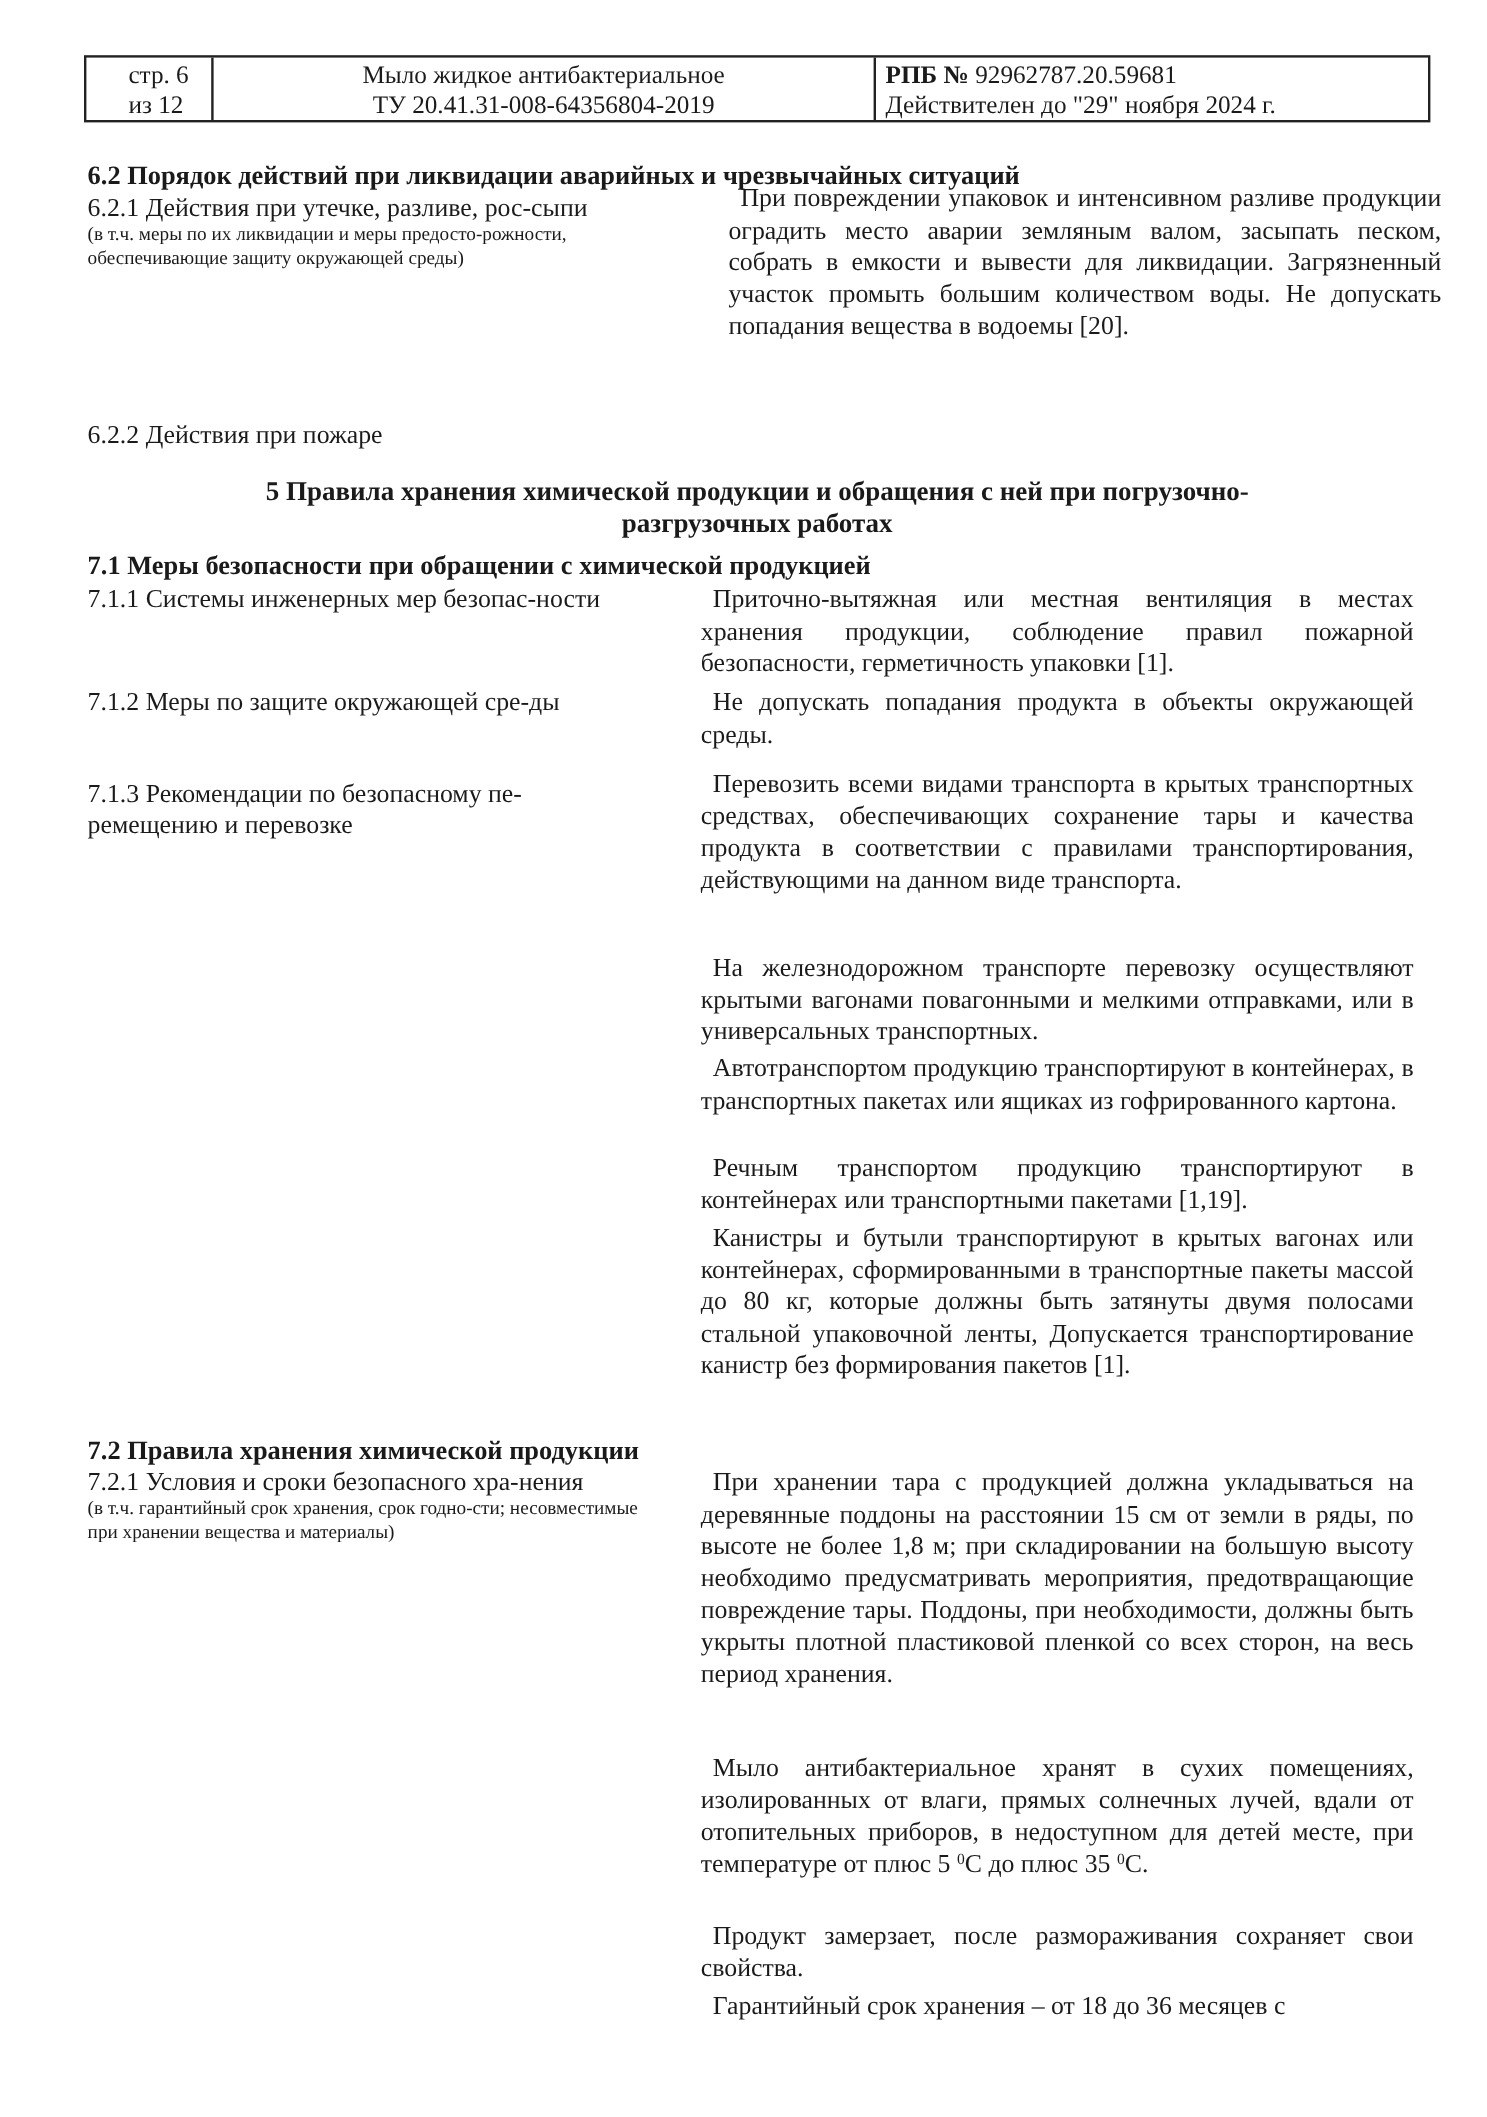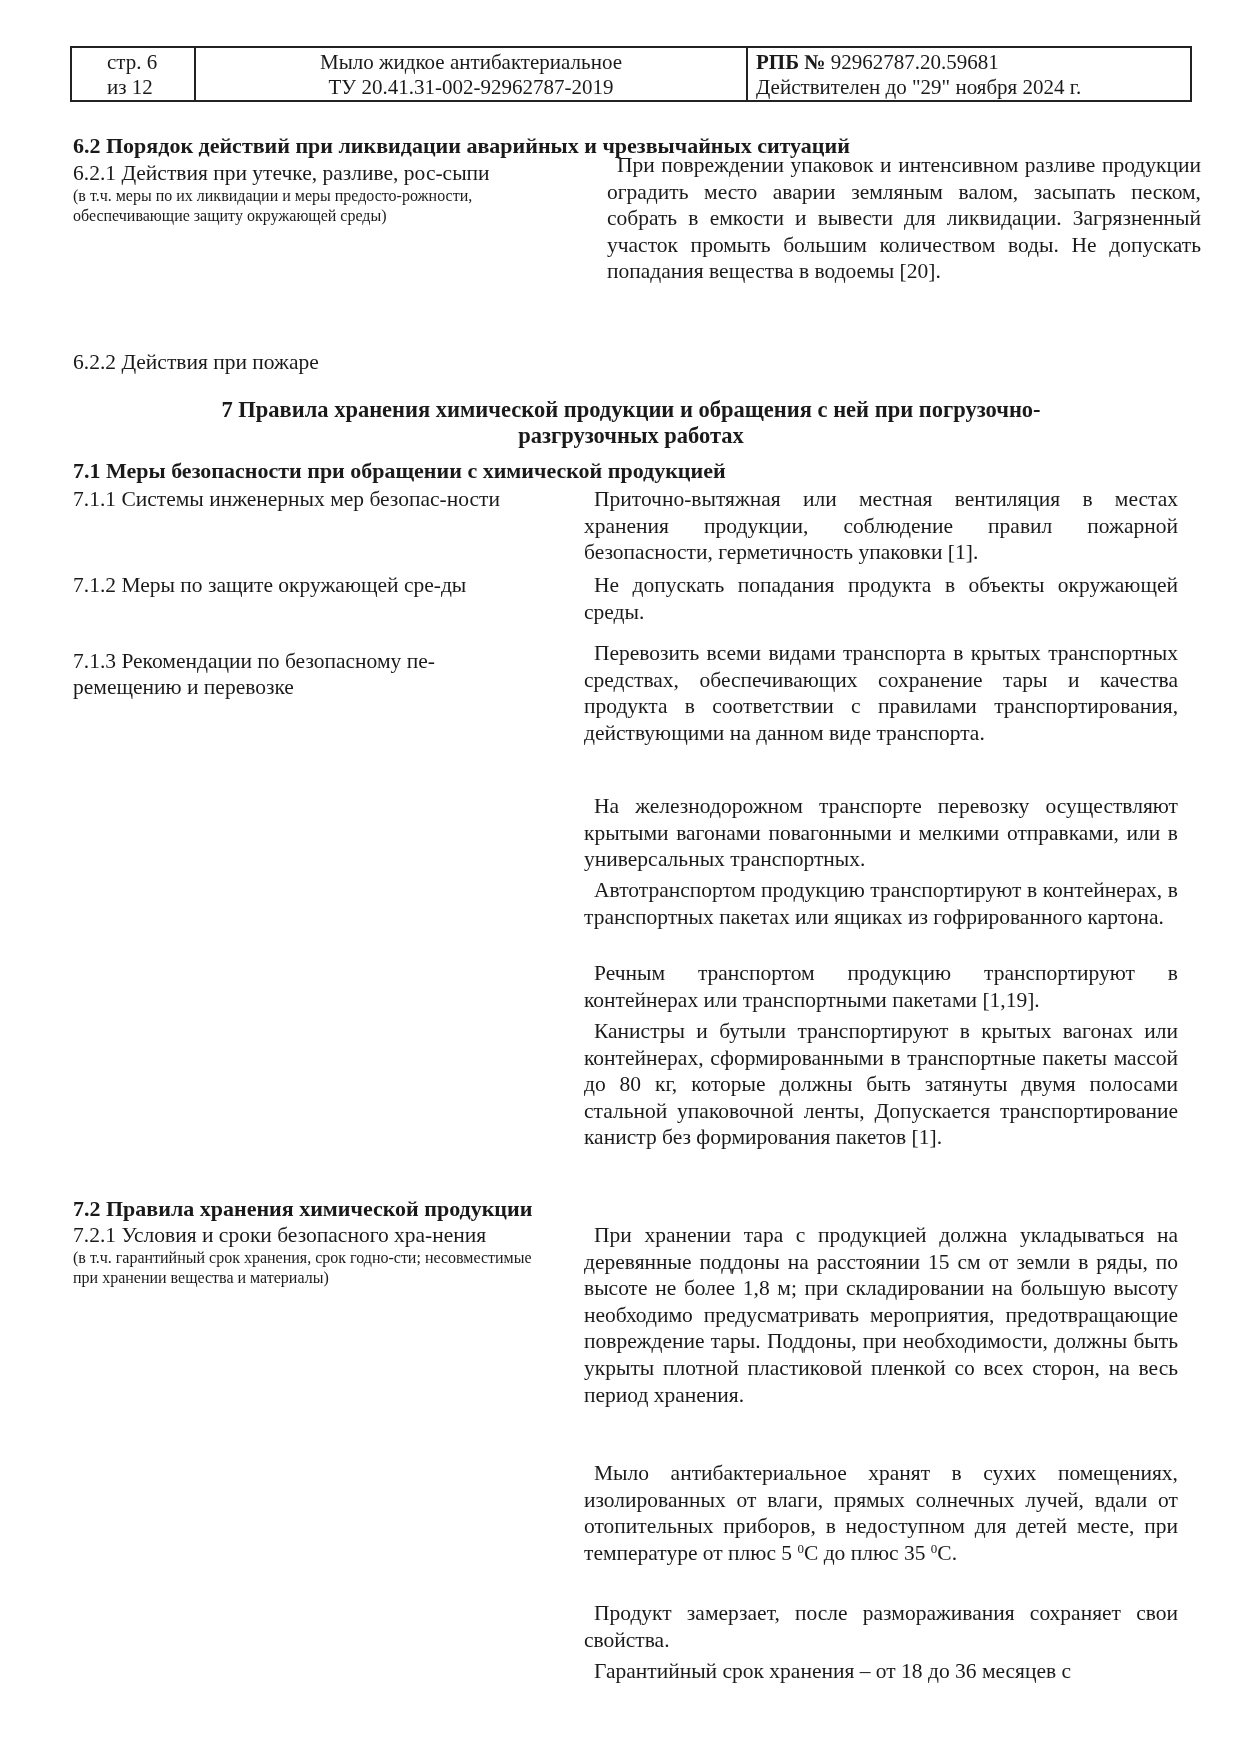--- a/index.html
+++ b/index.html
@@ -4,21 +4,21 @@
 <style>
   html, body { margin: 0; padding: 0; background: #ffffff; }
   body { width: 1239px; height: 1764px; position: relative; overflow: hidden;
          font-family: "Liberation Serif", "DejaVu Serif", serif; color: #1a1a1a; }
   .page { position: absolute; left: 0; top: 0; width: 1239px; height: 1764px; }
 
   
   .hdr { position: absolute; left: 70px; top: 46px; width: 1122px; height: 56px;
          border: 2px solid #222; display: flex; box-sizing: border-box; }
   .hdr .c { box-sizing: border-box; padding: 2px 6px; font-size: 21px; line-height: 25px; }
-  .hdr .c1 { width: 124px; border-right: 2px solid #222; padding-left: 35px; }
+  .hdr .c1 { width: 106px; border-right: 2px solid #222; padding-left: 35px; }
   .hdr .c2 { width: 552px; border-right: 2px solid #222; text-align: center; }
   .hdr .c3 { flex: 1; padding-left: 8px; }
   .hdr b { font-weight: bold; }
 
   .sec-h { position: absolute; font-weight: bold; font-size: 22px; line-height: 26px; }
   .sec-h.center { text-align: center; width: 1122px; left: 70px; font-size: 22.5px; }
 
   .lbl { position: absolute; left: 73px; width: 460px; font-size: 21.5px; line-height: 26px; }
   .lbl .note { font-size: 16px; line-height: 20px; display: block; }
 
@@ -31,40 +31,40 @@
 
 <div class="page">
 
   <div class="hdr">
     <div class="c c1">
       <div>стр. 6</div>
       <div>из 12</div>
     </div>
     <div class="c c2">
       <div>Мыло жидкое антибактериальное</div>
-      <div>ТУ 20.41.31-002-92962787-2019</div>
+      <div>ТУ 20.41.31-008-64356804-2019</div>
     </div>
     <div class="c c3">
       <div><b>РПБ №</b> <span>92962787.20.59681</span></div>
       <div>Действителен до "29" ноября 2024 г.</div>
     </div>
   </div>
 
   <div class="sec-h" style="left:73px; top:133px;">6.2 Порядок действий при ликвидации аварийных и чрезвычайных ситуаций</div>
 
   <div class="lbl" style="top:160px;">
     <span>6.2.1 Действия при утечке, разливе, рос-сыпи</span>
     <span class="note">(в т.ч. меры по их ликвидации и меры предосто-рожности, обеспечивающие защиту окружающей среды)</span>
   </div>
   <div class="txt" style="top:152px;margin-left:23px;">При повреждении упаковок и интенсивном разливе продукции оградить место аварии земляным валом, засыпать песком, собрать в емкости и вывести для ликвидации. Загрязненный участок промыть большим количеством воды. Не допускать попадания вещества в водоемы [20].</div>
 
   <div class="lbl" style="top:349px;">6.2.2 Действия при пожаре</div>
 
   <div class="sec-h center" style="top:397px;">
-    <div>7 Правила хранения химической продукции и обращения с ней при погрузочно-</div>
+    <div>5 Правила хранения химической продукции и обращения с ней при погрузочно-</div>
     <div>разгрузочных работах</div>
   </div>
 
   <div class="sec-h" style="left:73px; top:458px;">7.1 Меры безопасности при обращении с химической продукцией</div>
 
   <div class="lbl" style="top:486px;">7.1.1 Системы инженерных мер безопас-ности</div>
   <div class="txt" style="top:486px;">Приточно-вытяжная или местная вентиляция в местах хранения продукции, соблюдение правил пожарной безопасности, герметичность упаковки [1].</div>
 
   <div class="lbl" style="top:572px;">7.1.2 Меры по защите окружающей сре-ды</div>
   <div class="txt" style="top:572px;">Не допускать попадания продукта в объекты окружающей среды.</div>

